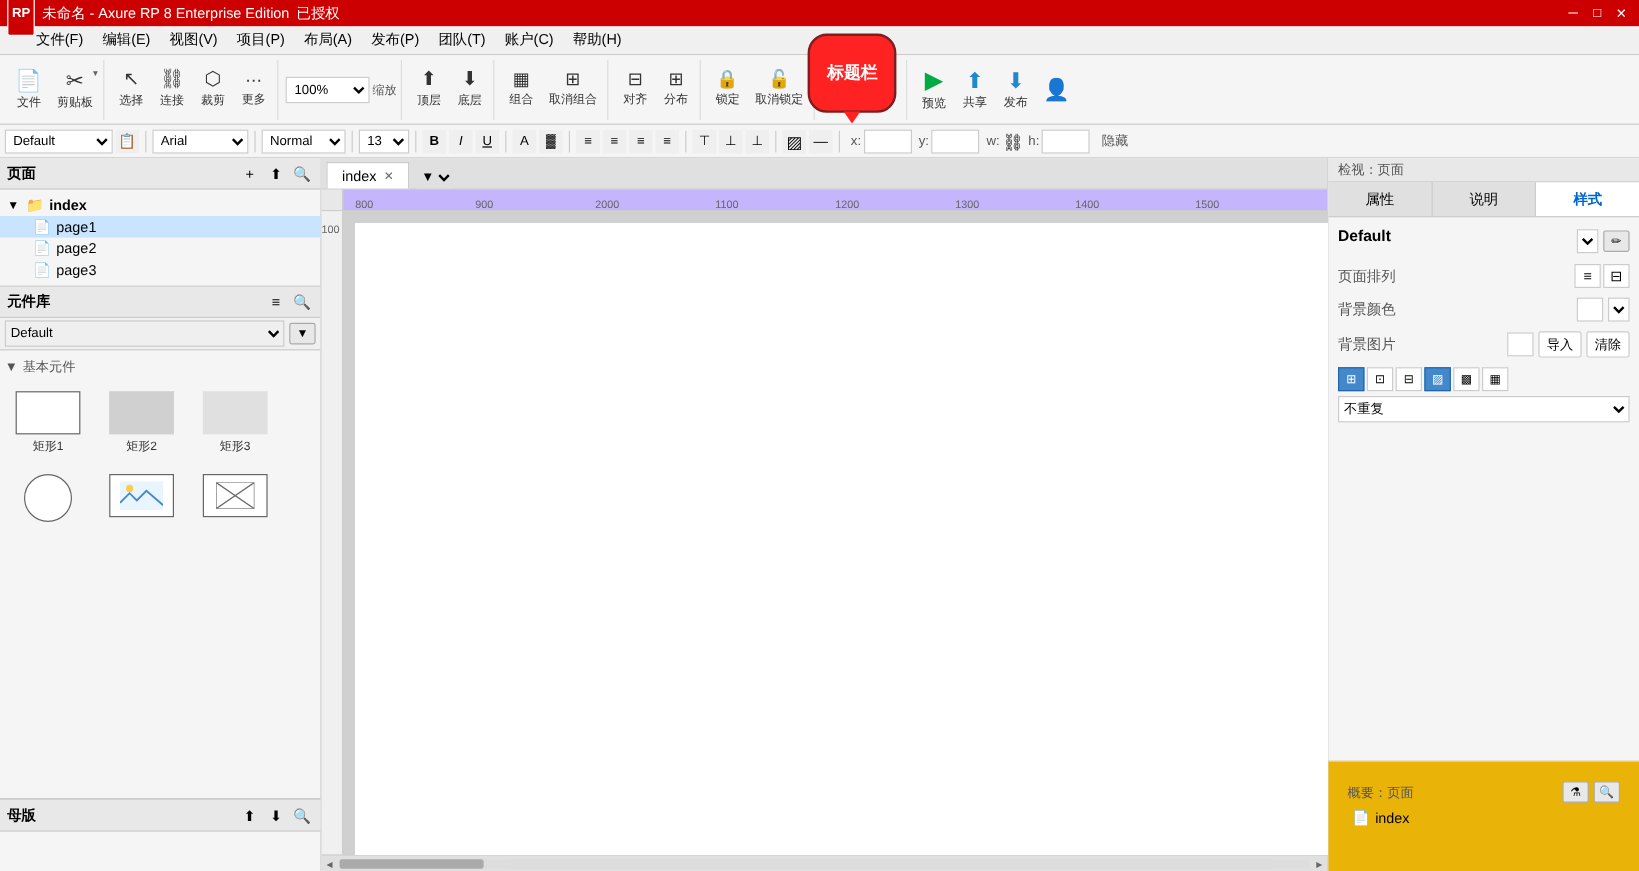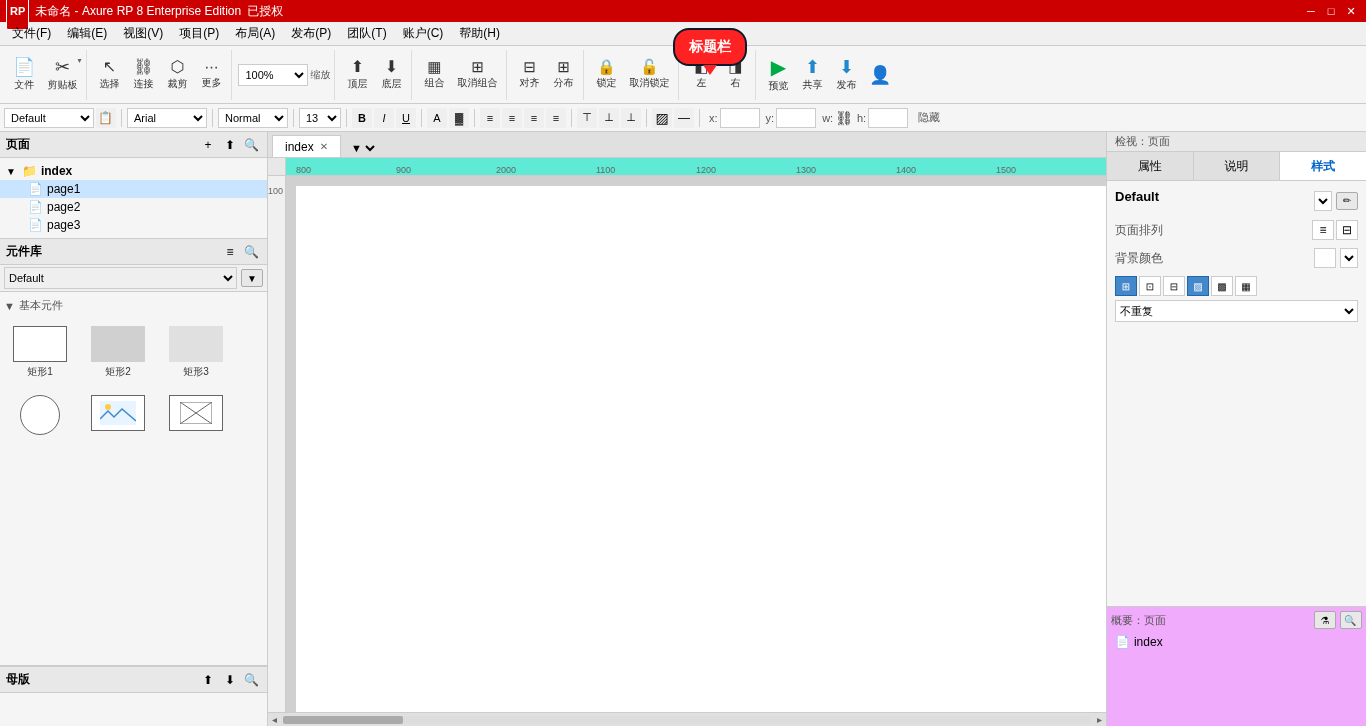--- a/index.html
+++ b/index.html
@@ -19,21 +19,21 @@
     #title-bar-left { display: flex; align-items: center; gap: 6px; }
     #title-bar-controls { display: flex; gap: 2px; }
     .title-btn { width: 18px; height: 16px; display: flex; align-items: center; justify-content: center; background: #cc0000; border: none; color: white; cursor: pointer; font-size: 11px; }
 
     
     #menu-bar {
       background: #f0f0f0;
       height: 24px;
       display: flex;
       align-items: center;
-      padding: 0 4px;
+      padding: 0 22px;
       border-bottom: 1px solid #ccc;
       font-size: 12px;
     }
     .menu-item { padding: 2px 8px; cursor: pointer; }
 
     
     #toolbar {
       background: #f5f5f5;
       height: 58px;
       border-bottom: 1px solid #ccc;
@@ -155,21 +155,21 @@
       font-size: 12px;
       cursor: pointer;
       margin-right: 2px;
     }
     .tab-close { font-size: 10px; color: #666; cursor: pointer; }
 
     #ruler-corner { width: 18px; height: 18px; background: #e8e8e8; border-right: 1px solid #ccc; border-bottom: 1px solid #ccc; flex-shrink: 0; }
     #h-ruler-container { display: flex; }
     #h-ruler {
       height: 18px;
-      background: #5eead4;
+      background: #c4b5fd;
       border-bottom: 1px solid #ccc;
       flex: 1;
       overflow: hidden;
       position: relative;
       font-size: 9px;
       color: #666;
     }
 
     #canvas-scroll-area {
       flex: 1;
@@ -251,23 +251,23 @@
     }
 
     .page-layout-btns { display: flex; gap: 2px; }
     .layout-btn { width: 22px; height: 20px; border: 1px solid #ccc; background: white; cursor: pointer; display: flex; align-items: center; justify-content: center; font-size: 12px; }
 
     .color-swatch { width: 22px; height: 20px; border: 1px solid #ccc; background: white; cursor: pointer; }
     .style-dropdown { height: 20px; font-size: 11px; border: 1px solid #ccc; background: white; padding: 0 2px; }
 
     #right-bottom-section {
       border-top: 1px solid #ccc;
-      background: #f0abfc;
-      padding: 4px;
-      height: 120px;
+      background: #eab308;
+      padding: 16px;
+      height: 92px;
     }
     .outline-header {
       display: flex;
       align-items: center;
       justify-content: space-between;
       margin-bottom: 4px;
     }
     .outline-title { font-size: 11px; color: #555; }
     .outline-item { display: flex; align-items: center; gap: 4px; padding: 2px 4px; font-size: 12px; cursor: pointer; }
 
@@ -293,25 +293,25 @@
       display: flex;
       flex-direction: column;
       align-items: center;
       z-index: 1000;
       pointer-events: none;
     }
     .balloon-bubble {
       background: #ff2222;
       color: white;
       border-radius: 16px;
-      padding: 8px 14px;
+      padding: 22px 14px;
       font-size: 14px;
       font-weight: bold;
       white-space: nowrap;
-      border: 2px solid #0f172a;
+      border: 2px solid #7f1d1d;
     }
     .balloon-tail {
       width: 0; height: 0;
       border-left: 7px solid transparent;
       border-right: 7px solid transparent;
       border-top: 10px solid #ff2222;
       margin-top: -1px;
     }
 
     .v-slider-container { height: 8px; flex: 1; display: flex; align-items: center; }
@@ -753,20 +753,27 @@
 
       <div class="style-row">
         <span class="style-label">背景颜色</span>
         <div style="flex:1;"></div>
         <div class="color-swatch" style="background:white;"></div>
         <select class="style-dropdown" style="width:18px;padding:0;">
           <option>▾</option>
         </select>
       </div>
 
+      <div class="style-row">
+        <span class="style-label">背景图片</span>
+        <div style="flex:1;"></div>
+        <div class="color-swatch" style="background:white;"></div>
+        <button class="image-btn">导入</button>
+        <button class="image-btn">清除</button>
+      </div>
 
       <div class="tile-btns">
         <button class="tile-btn active">⊞</button>
         <button class="tile-btn">⊡</button>
         <button class="tile-btn">⊟</button>
         <button class="tile-btn active">▨</button>
         <button class="tile-btn">▩</button>
         <button class="tile-btn">▦</button>
       </div>
 

